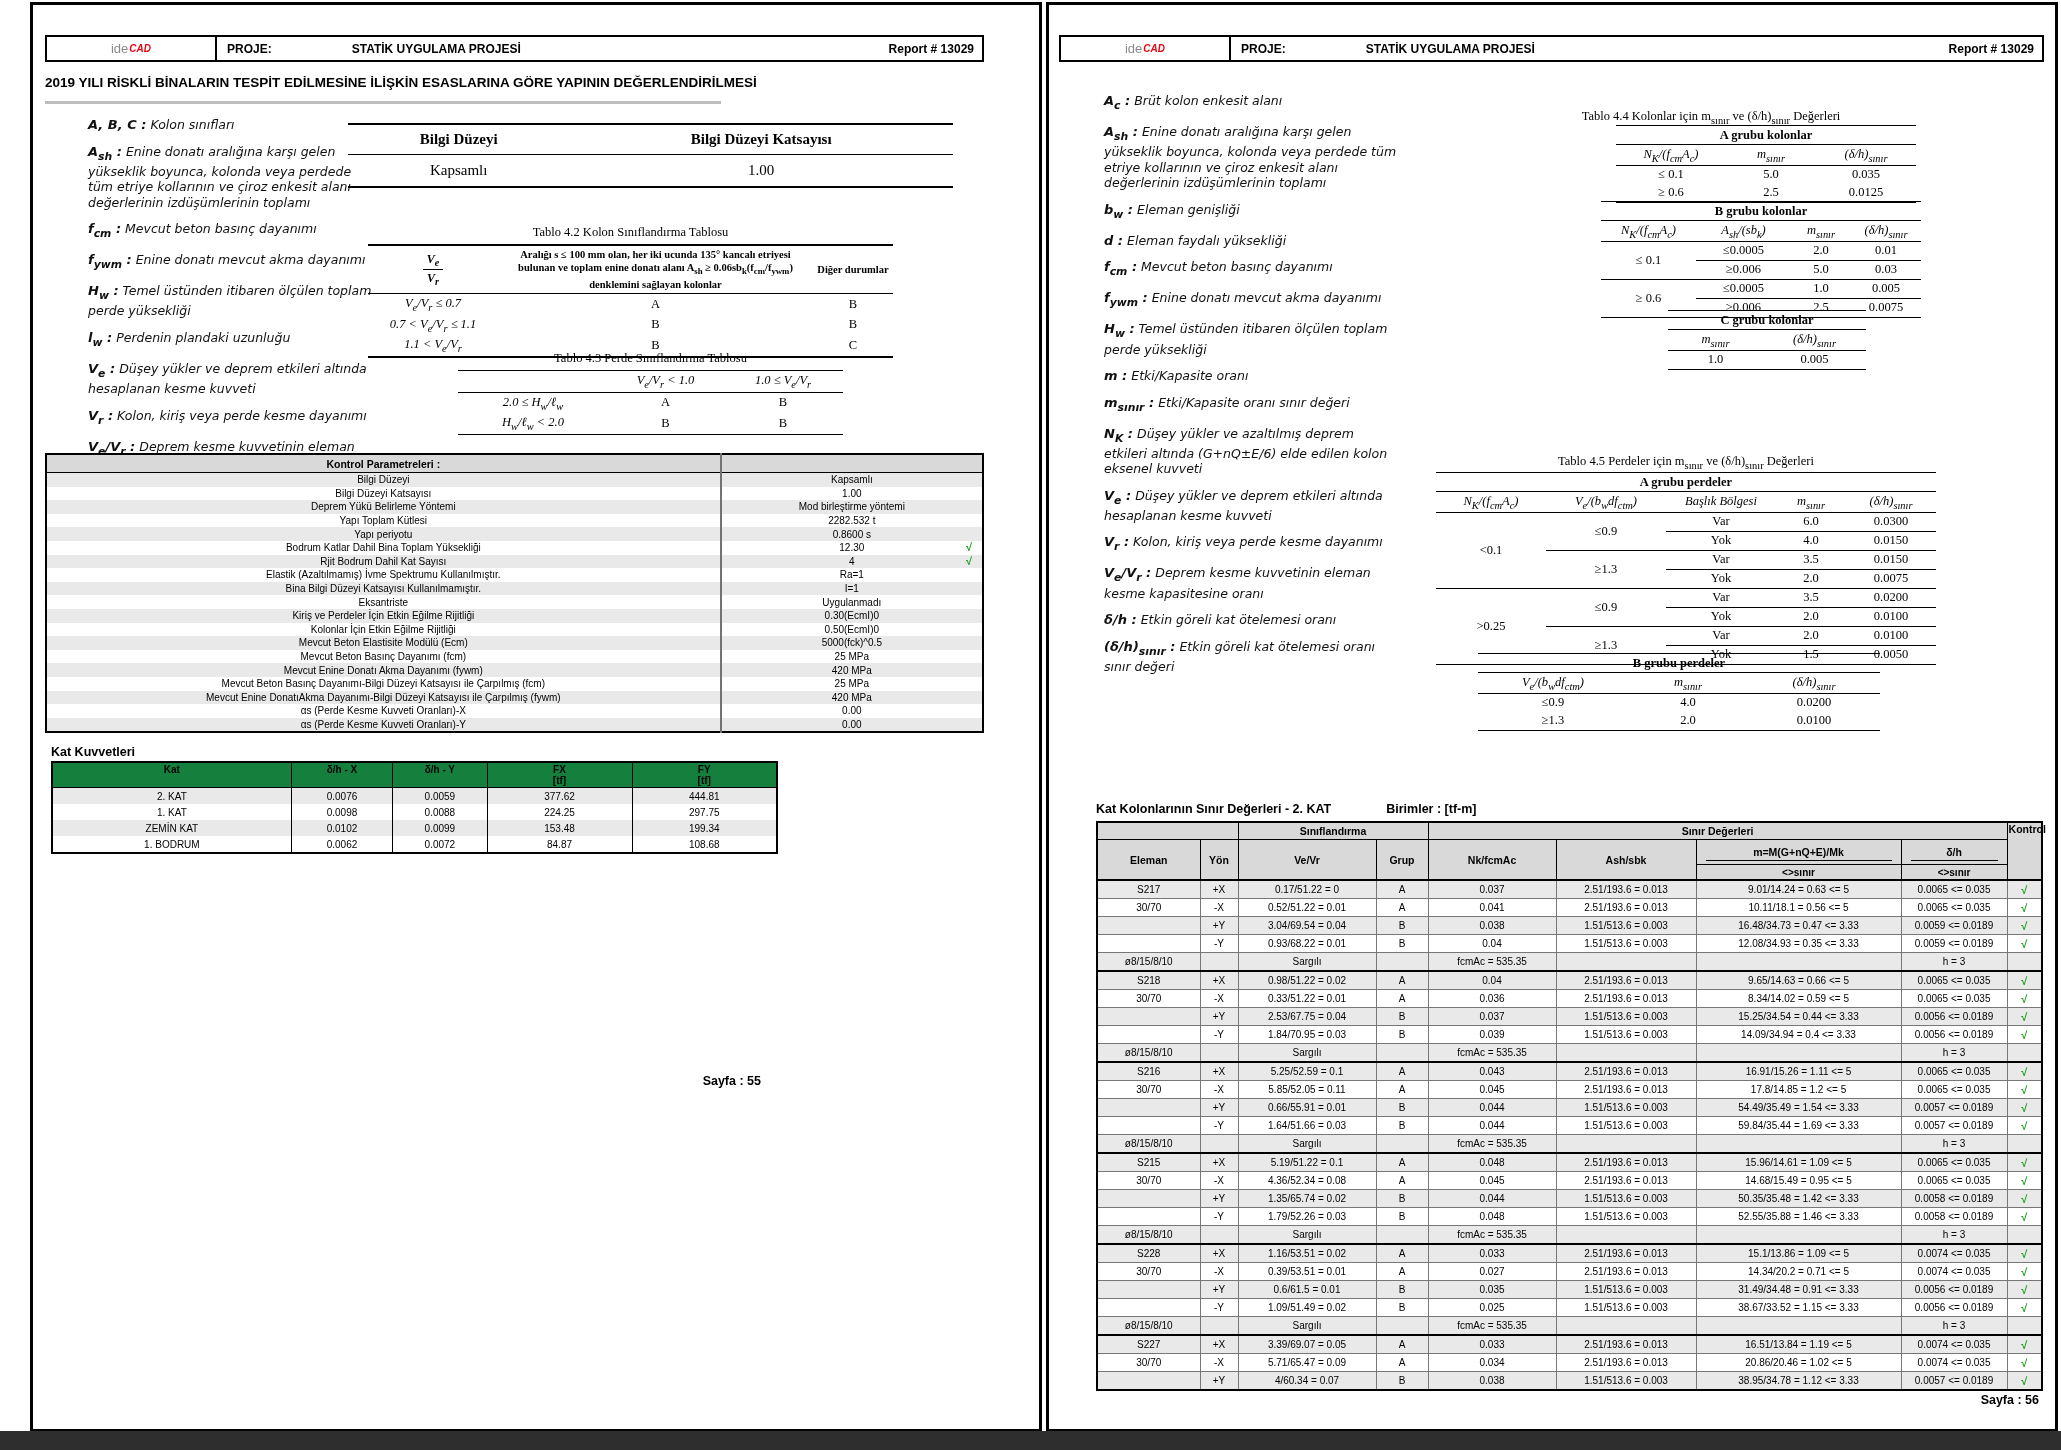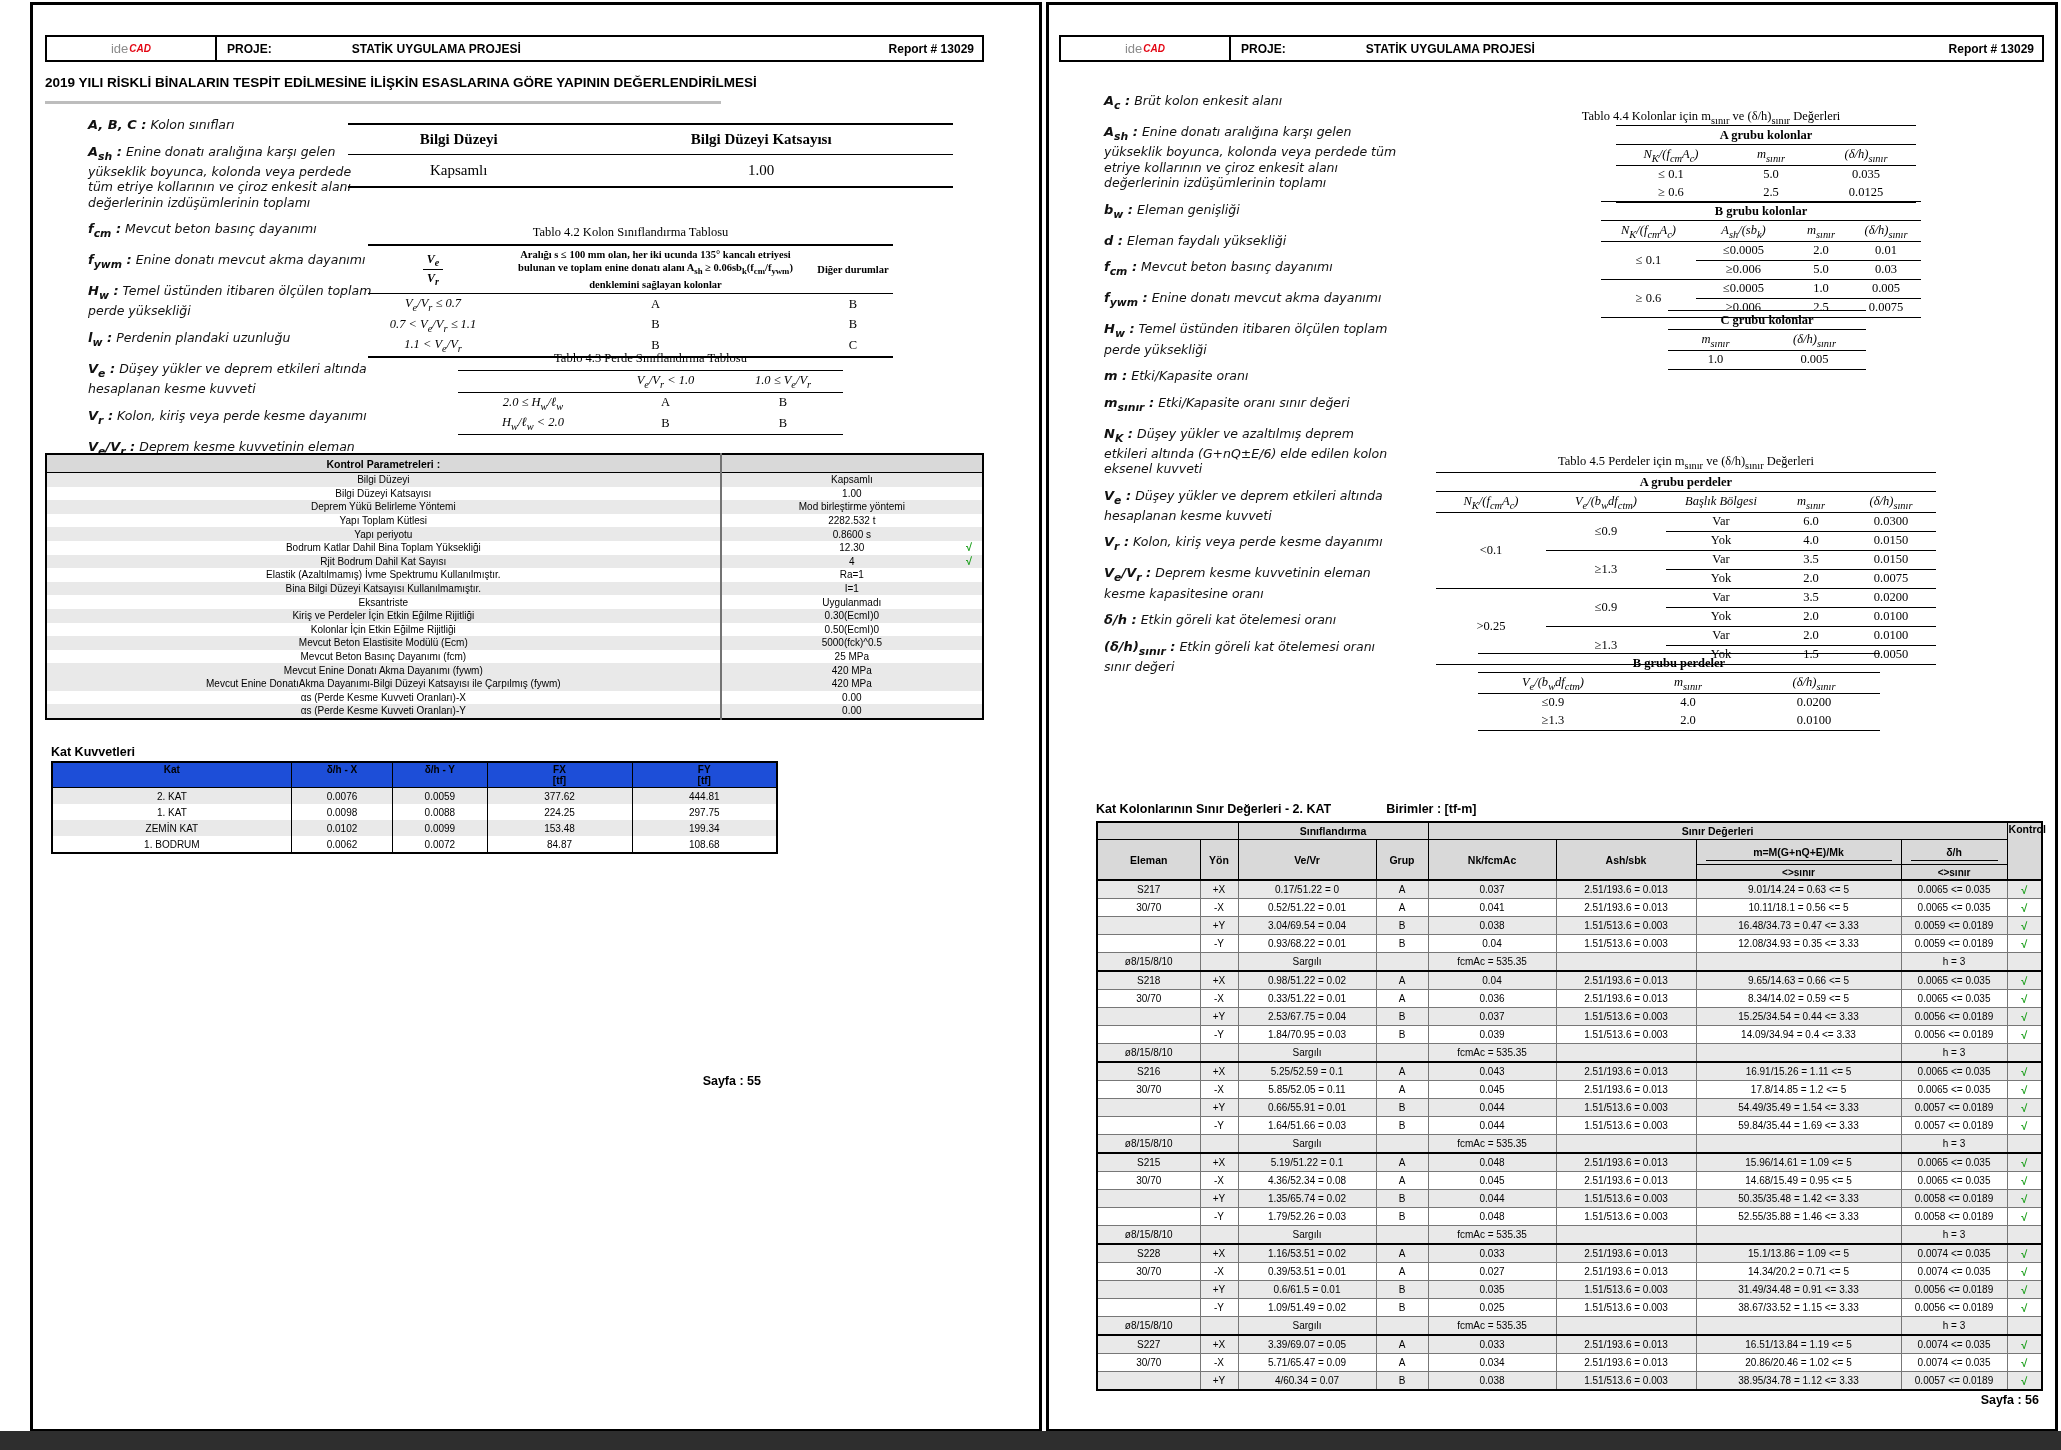--- a/index.html
+++ b/index.html
@@ -69,21 +69,21 @@
   .kt td{height:13.6px;text-align:center;padding:0 2px;}
   .kt td:first-child{width:72%;border-right:2px solid #737373;}
   .kh td{background:#d9d9d9;font-weight:bold;font-size:10.5px;border-bottom:1.5px solid #000;height:17px;}
   tr.g{background:#e9e9e9;}
   .vc{position:relative;}
   .chk{position:absolute;right:10px;top:0px;color:#1fa01f;font-weight:bold;font-size:11px;}
 
   #kkh{left:18px;top:740px;font-weight:bold;font-size:12.5px;}
   #kk{left:18px;top:756px;width:727px;}
   .kkt{width:100%;border:2px solid #000;border-collapse:collapse;font-size:10px;}
-  .kkt th{background:#1d4ed8;border:1px solid #000;font-size:10px;padding:1px 16px;}
+  .kkt th{background:#15803d;border:1px solid #000;font-size:10px;padding:1px 16px;}
   .kkt td{border-left:1px solid #000;border-right:1px solid #000;height:14px;text-align:center;}
   #f1{left:12px;top:1069px;width:716px;text-align:right;font-weight:bold;font-size:12.5px;}
 
   
   #t44cap{left:417px;top:104px;width:490px;}
   #t44a{left:567px;top:120px;width:300px;}
   #t44b{left:552px;top:196px;width:320px;}
   #t44cc{left:619px;top:305px;width:198px;}
   #t45cap{left:387px;top:449px;width:500px;}
   #t45a{left:387px;top:467px;width:500px;}
@@ -269,20 +269,24 @@
         <td>Mevcut Beton Elastisite Modülü (Ecm)</td>
         <td class="vc">5000(fck)^0.5</td>
       </tr>
             <tr class="">
         <td>Mevcut Beton Basınç Dayanımı (fcm)</td>
         <td class="vc">25 MPa</td>
       </tr>
             <tr class="g">
         <td>Mevcut Enine Donatı Akma Dayanımı (fywm)</td>
         <td class="vc">420 MPa</td>
+      </tr>
+            <tr class="">
+        <td>Mevcut Beton Basınç Dayanımı-Bilgi Düzeyi Katsayısı ile Çarpılmış (fcm)</td>
+        <td class="vc">25 MPa</td>
       </tr>
             <tr class="g">
         <td>Mevcut Enine DonatıAkma Dayanımı-Bilgi Düzeyi Katsayısı ile Çarpılmış (fywm)</td>
         <td class="vc">420 MPa</td>
       </tr>
             <tr class="">
         <td>αs (Perde Kesme Kuvveti Oranları)-X</td>
         <td class="vc">0.00</td>
       </tr>
             <tr class="g">

